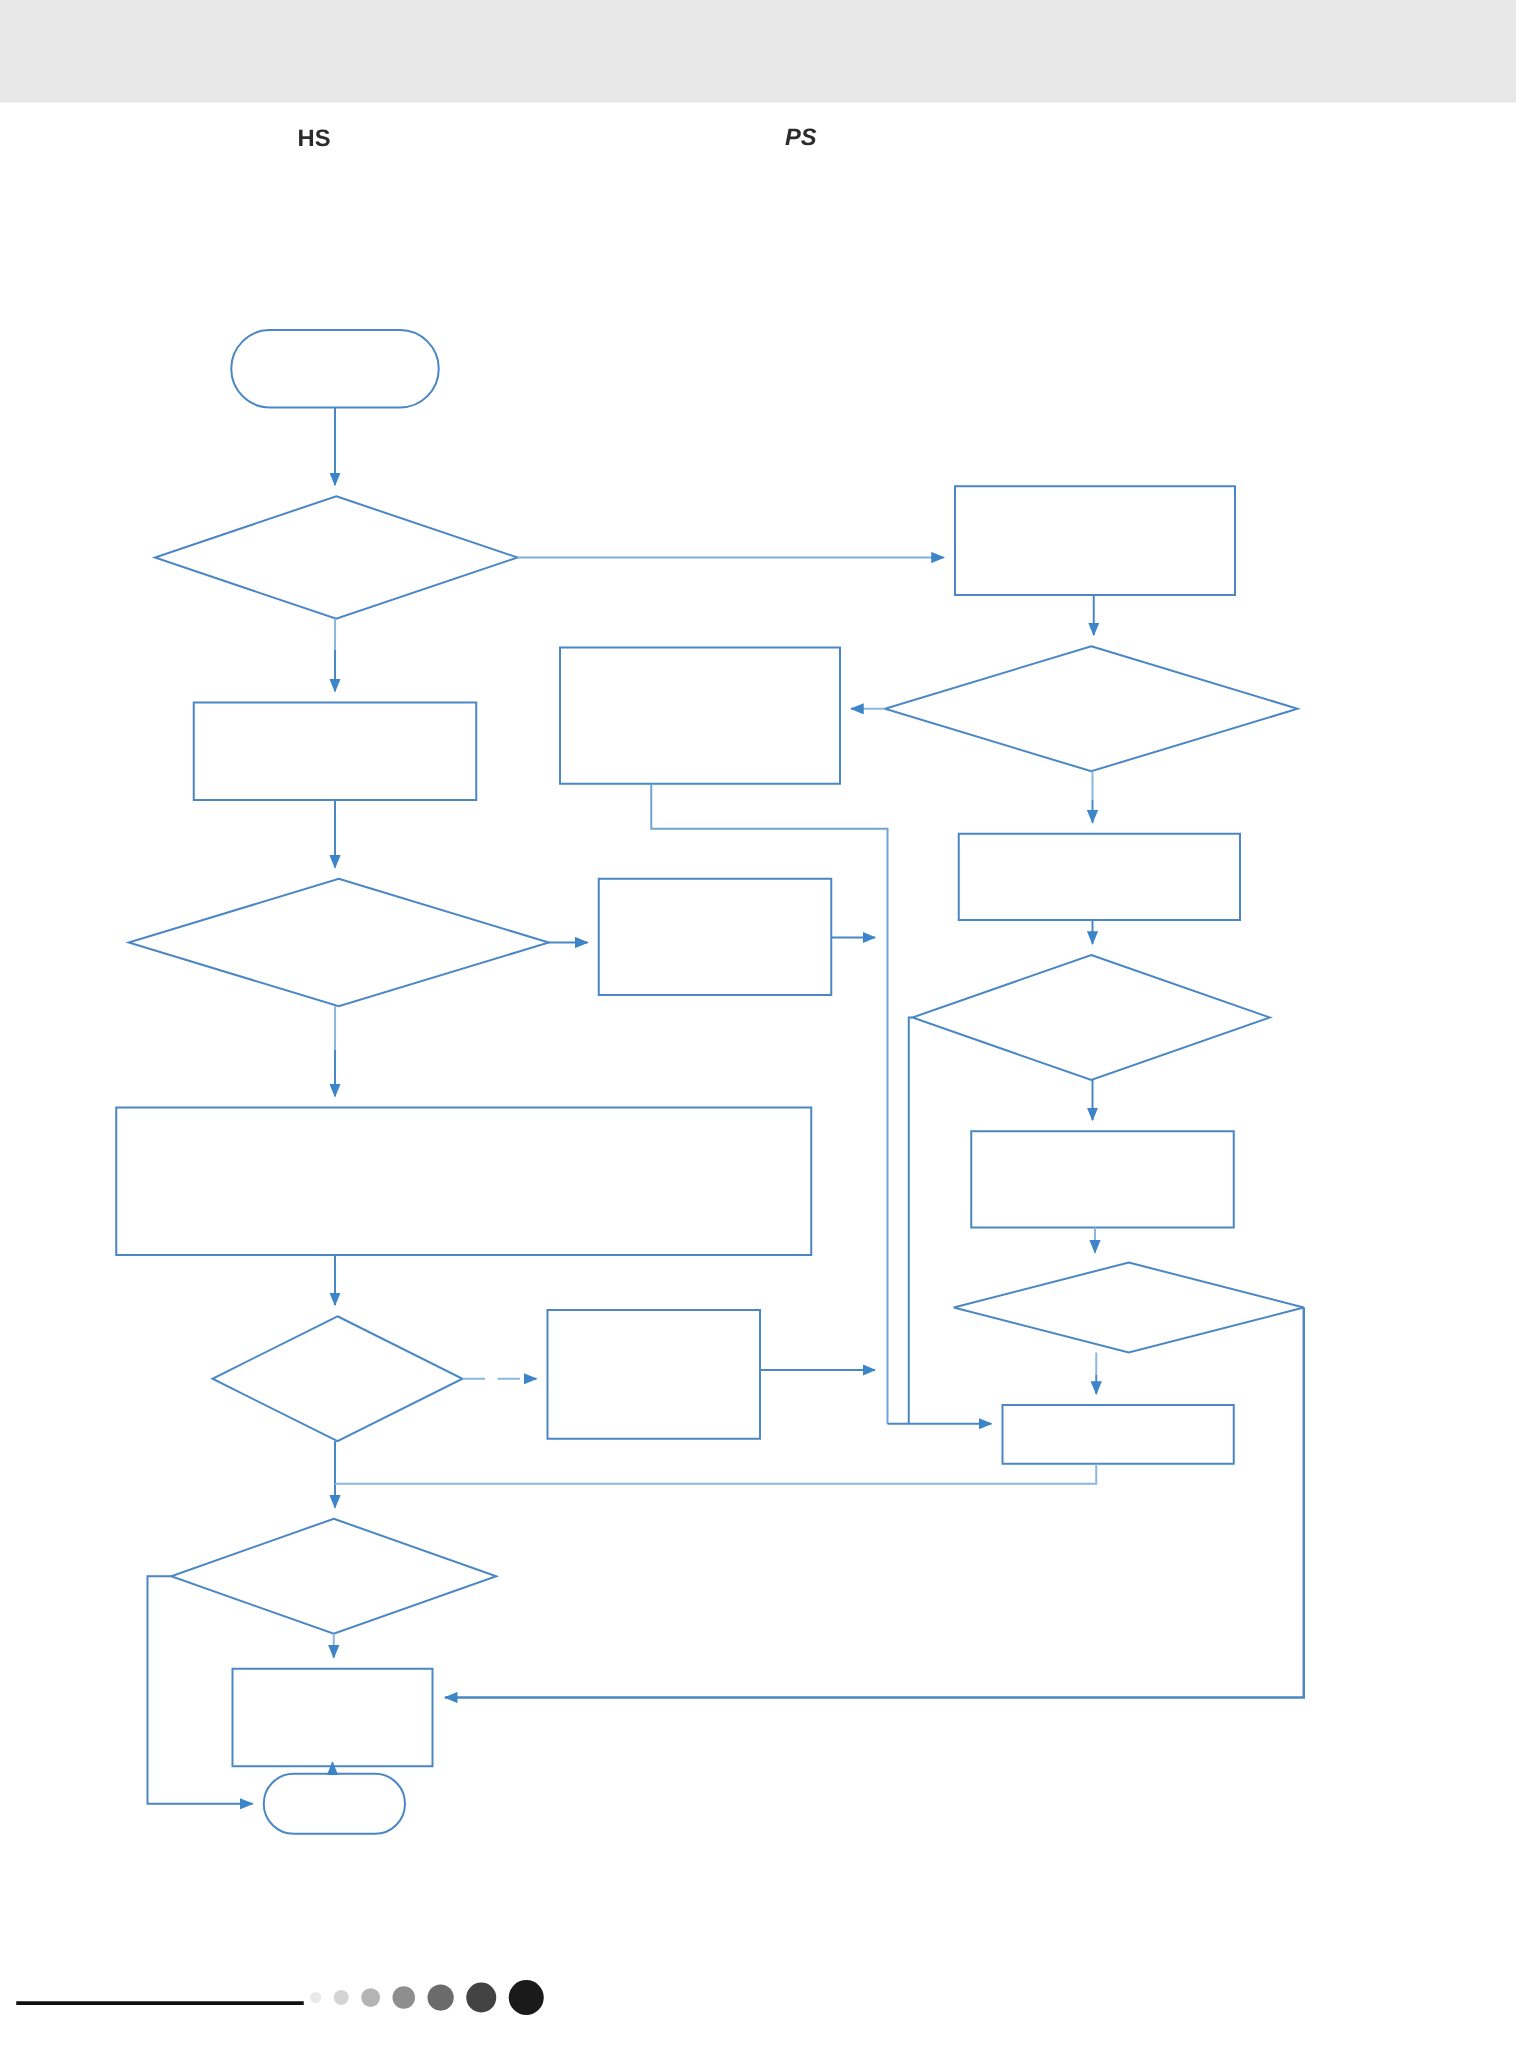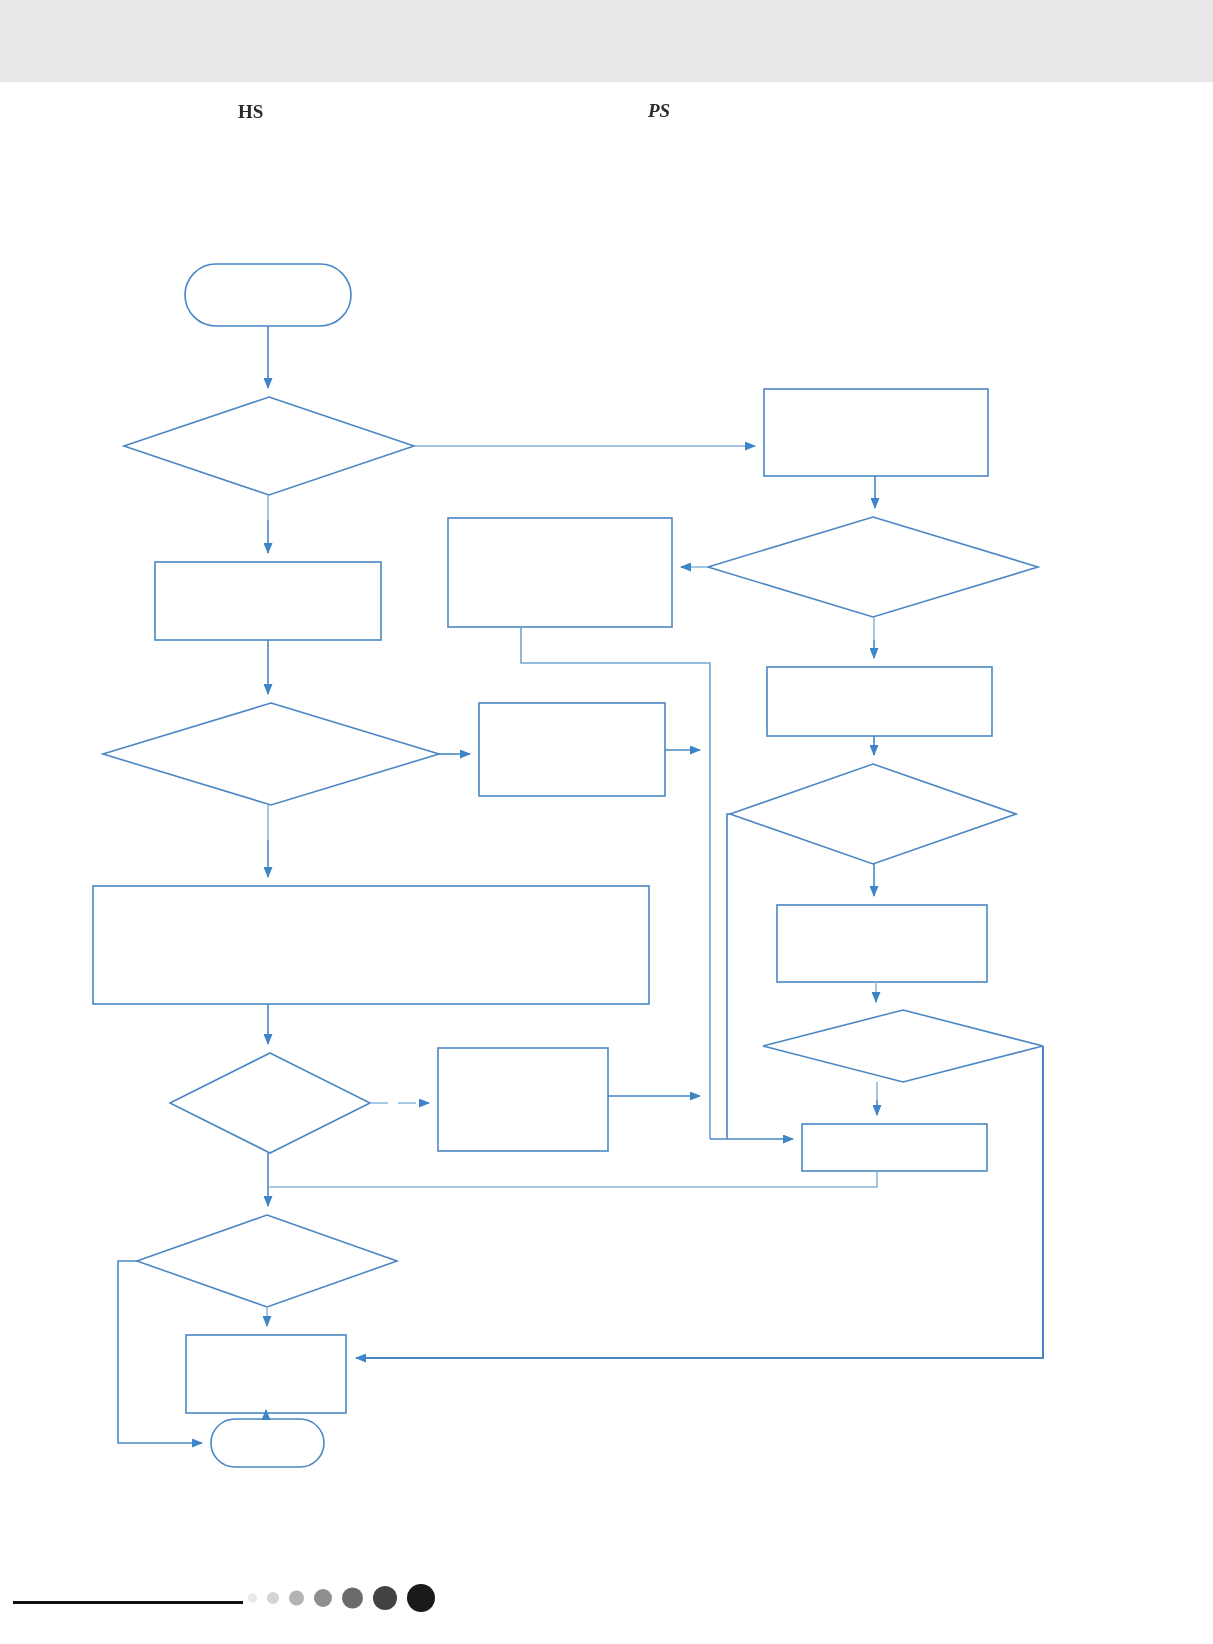--- a/index.html
+++ b/index.html
@@ -17,29 +17,29 @@
   #top-bar {
     position: absolute;
     left: 0;
     top: 0;
     width: 1213px;
     height: 82px;
     background: #e8e8e8;
   }
   .label-text {
     position: absolute;
-    font-family: Liberation Serif, serif;
+    font-family: Liberation Sans, sans-serif;
     font-weight: 700;
     font-size: 19px;
     color: #2b2b2b;
     letter-spacing: 0px;
     white-space: nowrap;
   }
   #label-hs { left: 238px; top: 101px; }
-  #label-ps { left: 648px; top: 100px; font-style: italic; }
+  #label-ps { left: 628px; top: 100px; font-style: italic; }
 
   #diagram-layer {
     position: absolute;
     left: 0;
     top: 0;
     width: 1213px;
     height: 1644px;
   }
 
   #footer-rule {

